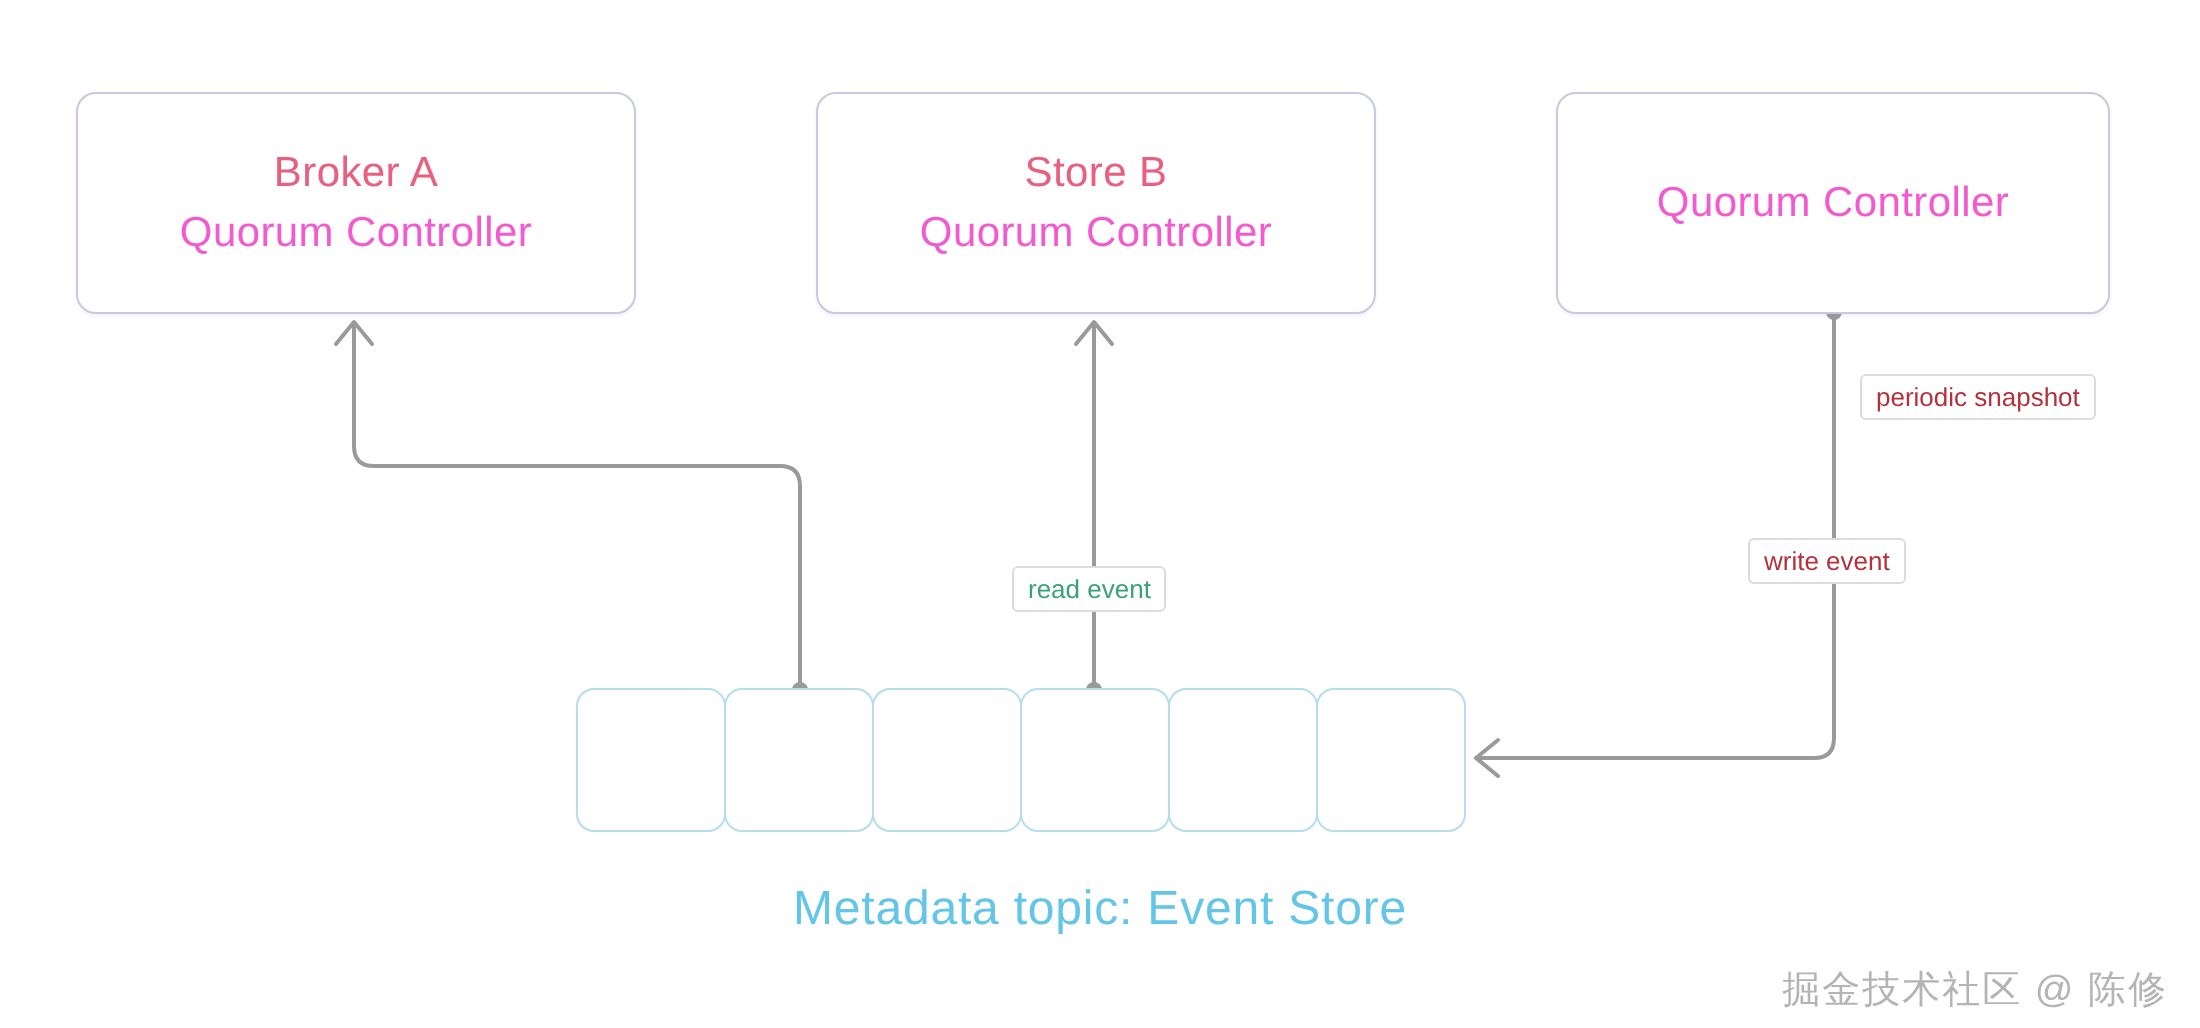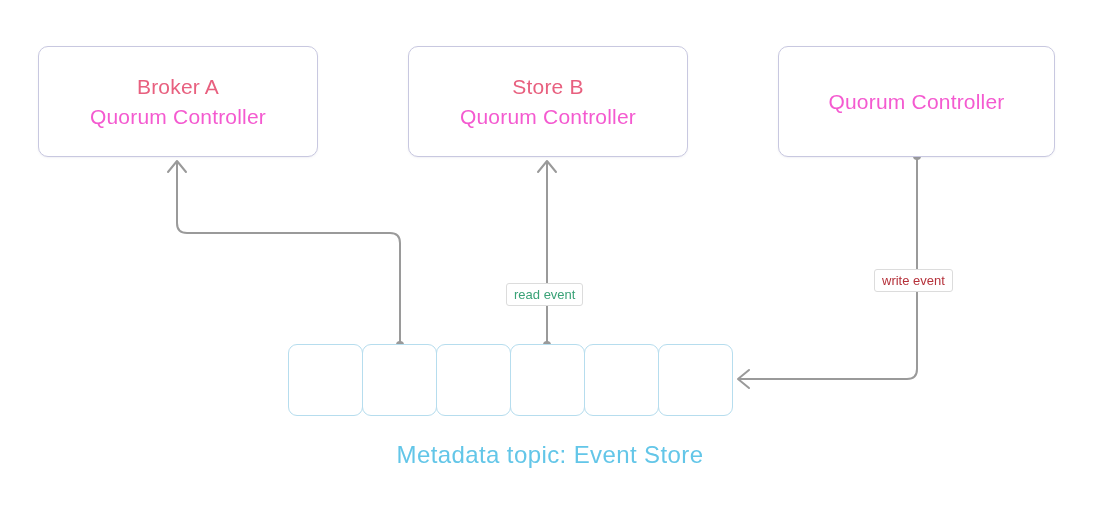--- a/index.html
+++ b/index.html
@@ -161,19 +161,21 @@
 
   <div class="store-cell" style="left:288px;"></div>
   <div class="store-cell" style="left:362px;"></div>
   <div class="store-cell" style="left:436px;"></div>
   <div class="store-cell" style="left:510px;"></div>
   <div class="store-cell" style="left:584px;"></div>
   <div class="store-cell" style="left:658px;"></div>
 
   <div class="store-caption">Metadata topic: Event Store</div>
 
+  <div class="edge-label lbl-snap" style="left:930px; top:187px;">periodic snapshot</div>
 
   <div class="edge-label lbl-read" style="left:506px; top:283px;">read event</div>
 
   <div class="edge-label lbl-write" style="left:874px; top:269px;">write event</div>
 
+  <div class="watermark">掘金技术社区 @ 陈修</div>
 
 </div>
 
 </body></html>

